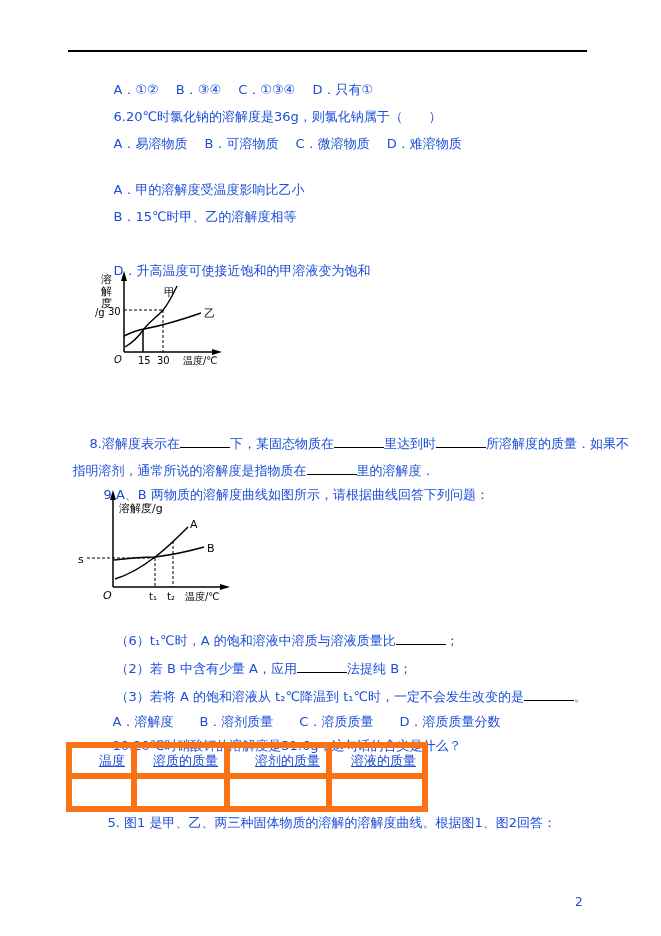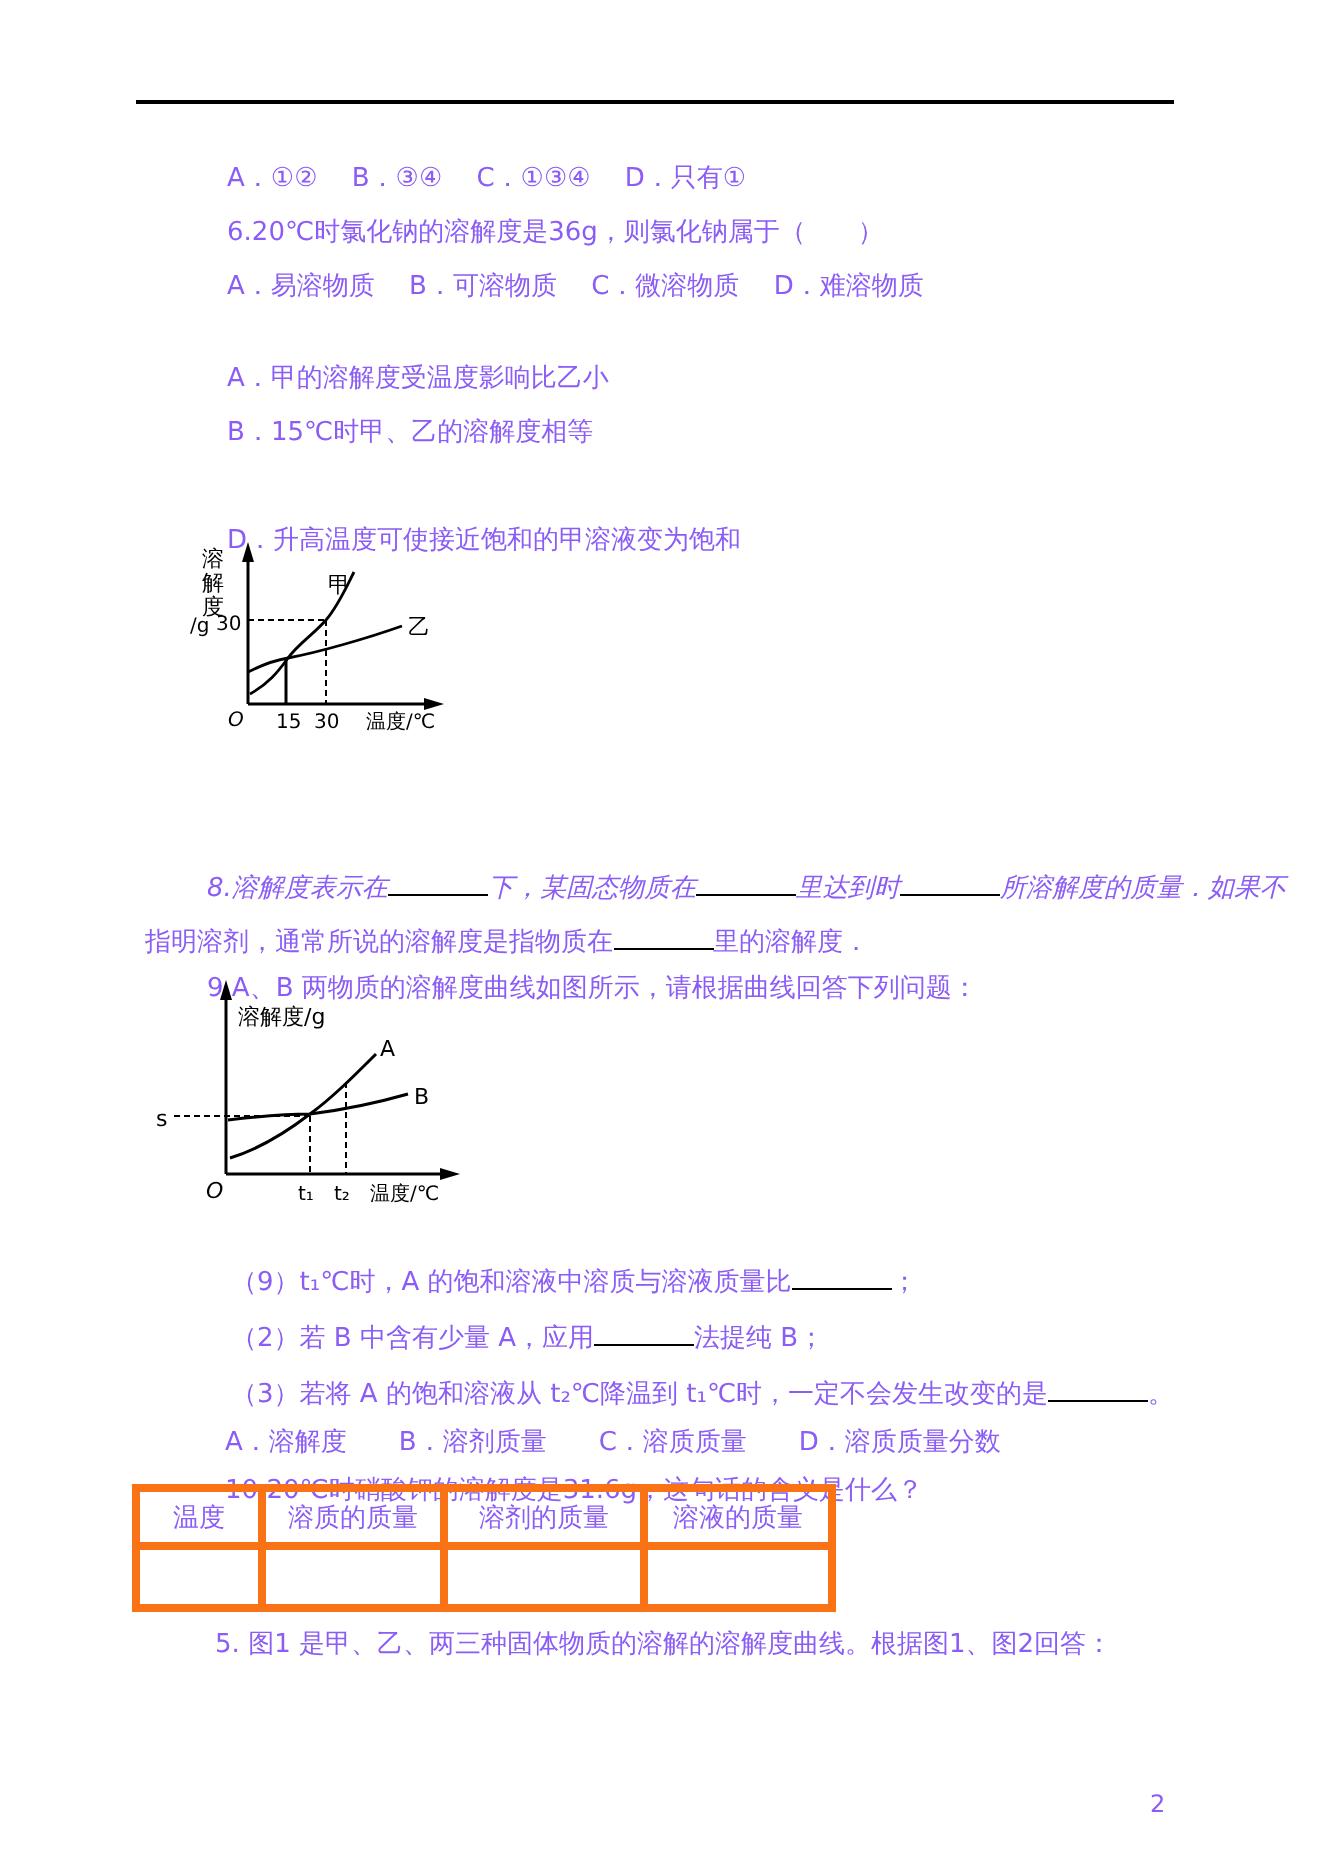--- a/index.html
+++ b/index.html
@@ -2,43 +2,43 @@
 <html><head>
 <meta charset="utf-8">
 <style>
   html,body{margin:0;padding:0;background:#ffffff;}
   .page{
     position:relative;
     width:661px;height:936px;
     background:#ffffff;
     font-family:"DejaVu Sans",sans-serif;
     font-size:13px;
-    color:#8b5cf6;
+    color:#1d4ed8;
     overflow:hidden;
   }
   .line{position:absolute;white-space:pre;line-height:16px;}
   .bold{font-weight:bold;}
   .rule{position:absolute;left:68px;top:50px;width:519px;height:2px;background:#000;}
   .blank{
     display:inline-block;
     width:50px;height:12px;
     border-bottom:1px solid #000;
     vertical-align:baseline;
   }
   .fig{position:absolute;}
   .fig text{font-family:"DejaVu Sans",sans-serif;fill:#000;}
   .qtable{
     position:absolute;left:66px;top:742px;
     border-collapse:collapse;table-layout:fixed;
   }
   .qtable th,.qtable td{
-    border:4px solid #f97316;
+    border:6px solid #f97316;
     font-weight:normal;font-size:13px;
-    text-align:center;padding:2px 6px;
-    overflow:hidden;white-space:nowrap;
+    text-align:right;padding:2px 6px;
+    overflow:hidden;white-space:nowrap;text-decoration:underline;
   }
   .qtable th{height:21px;}
   .qtable td{height:23px;}
   .pagenum{position:absolute;left:575px;top:895px;font-size:12px;}
 </style>
 </head>
 <body>
 
 <div class="page">
 
@@ -90,21 +90,21 @@
     <text x="84" y="28" font-size="11">甲</text>
     <text x="124" y="49" font-size="11">乙</text>
 
     <text x="34" y="95" font-size="10" font-style="italic">O</text>
     <text x="58" y="96" font-size="10">15</text>
     <text x="77" y="96" font-size="10">30</text>
     <text x="103" y="96" font-size="10">温度/℃</text>
   </svg>
 
 
-  <div class="line" style="left:87px;top:419px;font-style:italic;">
+  <div class="line" style="left:73px;top:419px;">
     <span>8.溶解度表示在</span><span class="blank"></span><span>下，某固态物质在</span><span class="blank"></span><span>里达到时</span><span class="blank"></span><span>所溶解度的质量．如果不</span>
   </div>
   <div class="line" style="left:56px;top:446px;">
     <span>指明溶剂，通常所说的溶解度是指物质在</span><span class="blank"></span><span>里的溶解度．</span>
   </div>
 
   <div class="line" style="left:87px;top:471px;">
     <span>9.A、B 两物质的溶解度曲线如图所示，请根据曲线回答下列问题：</span>
   </div>
 
@@ -127,21 +127,21 @@
     <text x="114" y="40" font-size="11">A</text>
     <text x="131" y="64" font-size="11">B</text>
 
     <text x="27" y="111" font-size="11" font-style="italic">O</text>
     <text x="73" y="112" font-size="10">t₁</text>
     <text x="91" y="112" font-size="10">t₂</text>
     <text x="109" y="112" font-size="10">温度/℃</text>
   </svg>
 
   <div class="line" style="left:99px;top:616px;">
-    <span>（9）t₁℃时，A 的饱和溶液中溶质与溶液质量比</span><span class="blank"></span><span>；</span>
+    <span>（6）t₁℃时，A 的饱和溶液中溶质与溶液质量比</span><span class="blank"></span><span>；</span>
   </div>
   <div class="line" style="left:99px;top:644px;">
     <span>（2）若 B 中含有少量 A，应用</span><span class="blank"></span><span>法提纯 B；</span>
   </div>
   <div class="line" style="left:99px;top:672px;">
     <span>（3）若将 A 的饱和溶液从 t₂℃降温到 t₁℃时，一定不会发生改变的是</span><span class="blank"></span><span>。</span>
   </div>
   <div class="line" style="left:96px;top:698px;">
     <span>A．溶解度　　B．溶剂质量　　C．溶质质量　　D．溶质质量分数</span>
   </div>

